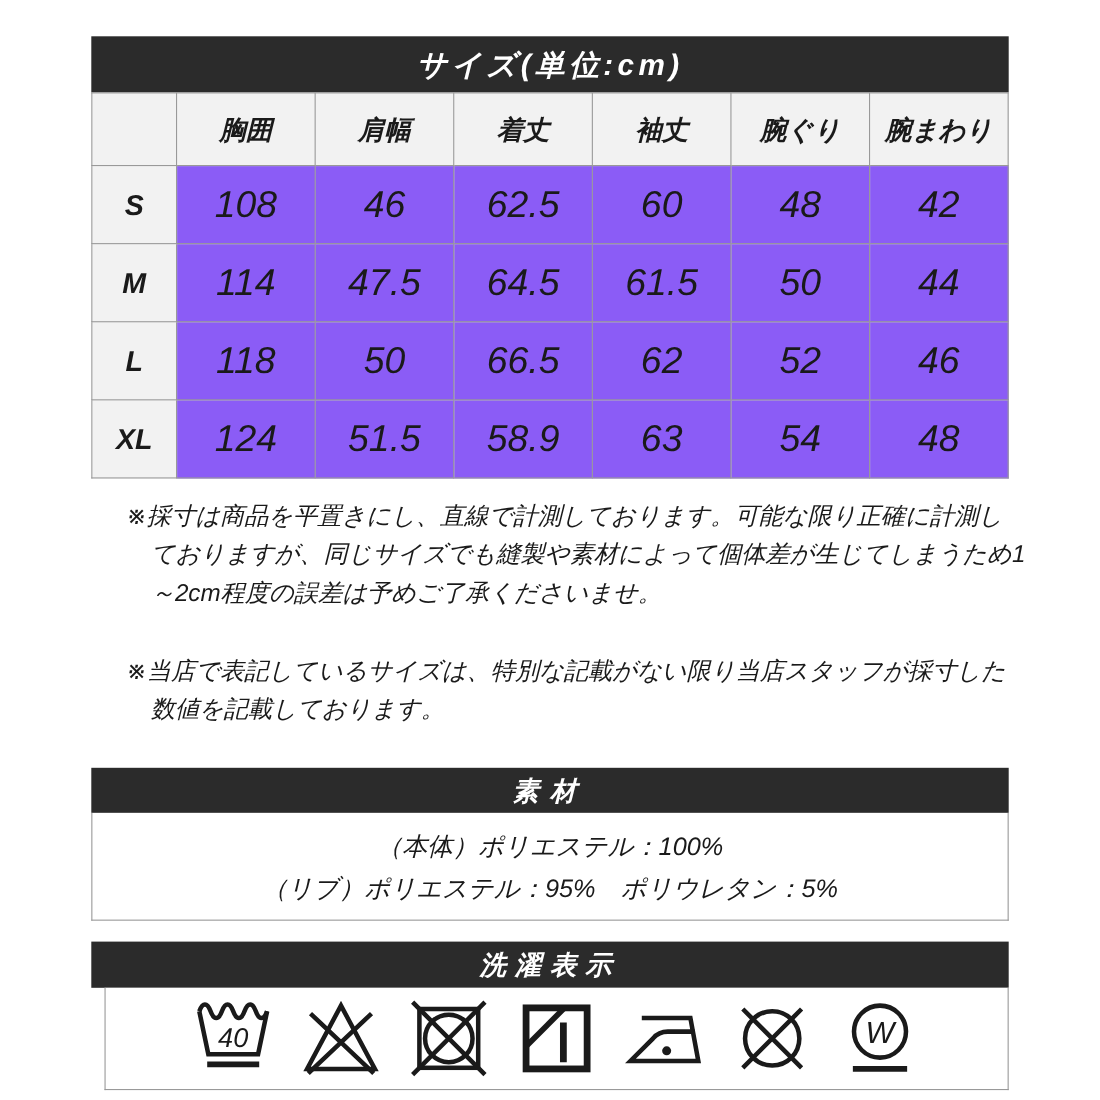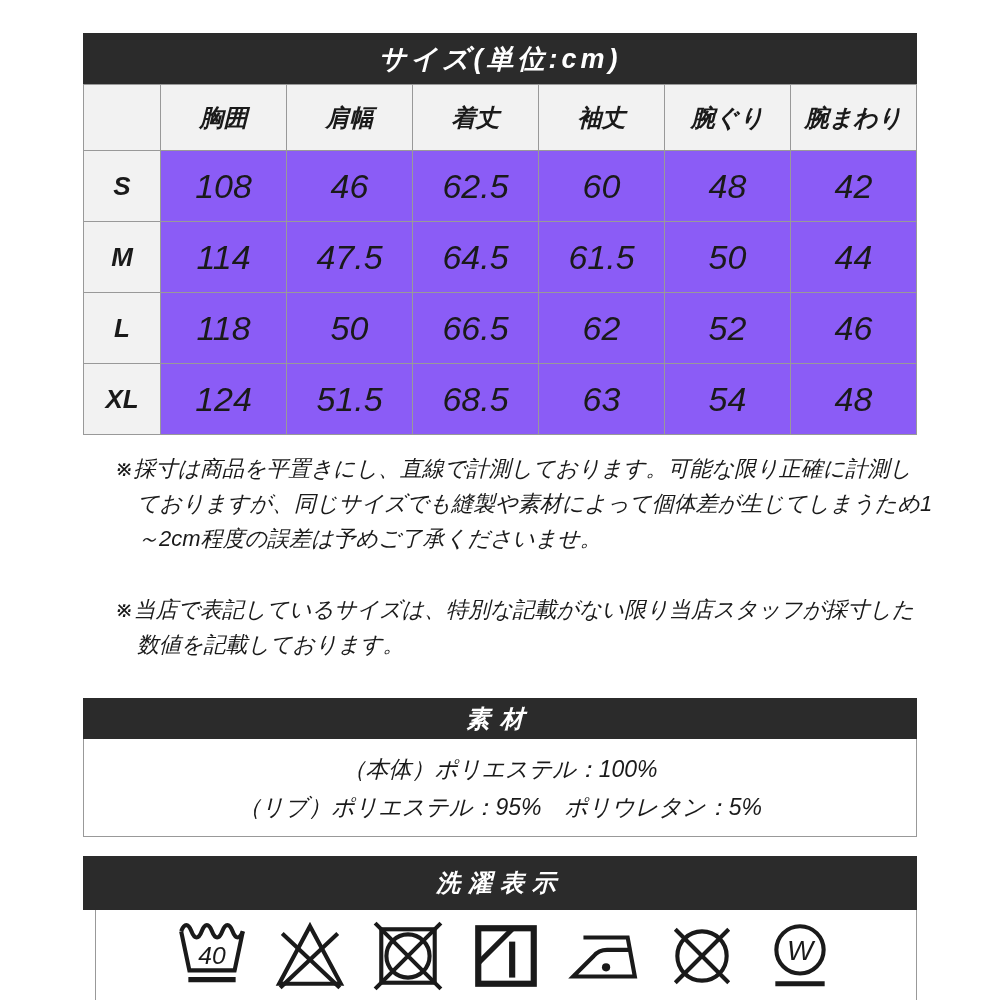--- a/index.html
+++ b/index.html
@@ -12,21 +12,21 @@
   .page { position:relative; width:1000px; height:1000px; background:#fff; overflow:hidden; }
   .content { position:absolute; left:83px; top:33px; width:834px;font-style:italic; }
 
   
   .bar {
     background:#2b2b2b; color:#ffffff; font-weight:bold;
     display:flex; align-items:center; justify-content:center;
   }
   .title-bar { height:51px; font-size:27px; letter-spacing:4px; }
   .material-bar { height:41px; font-size:24px; letter-spacing:10px; margin-top:36px; }
-  .laundry-bar { height:54px; font-size:24px; letter-spacing:8px; margin-top:19px; }
+  .laundry-bar { height:42px; font-size:24px; letter-spacing:8px; margin-top:19px; }
 
   
   table.size-table { width:100%; border-collapse:collapse; table-layout:fixed; }
   .size-table th, .size-table td {
     border:1px solid #999; text-align:center; vertical-align:middle; padding:0;margin-left:32px;
   }
   .size-table thead th { height:65px; background:#f2f2f2; font-size:24px; font-weight:bold; }
   .size-table tbody tr { height:71px; }
   .size-table tbody th { background:#f2f2f2; font-size:26px; font-weight:bold; }
   .size-table tbody td { background:#8b5cf6; font-size:34px; font-weight:normal; }
@@ -113,21 +113,21 @@
           <td>50</td>
           <td>66.5</td>
           <td>62</td>
           <td>52</td>
           <td>46</td>
         </tr>
         <tr>
           <th>XL</th>
           <td>124</td>
           <td>51.5</td>
-          <td>68.5</td>
+          <td>58.9</td>
           <td>63</td>
           <td>54</td>
           <td>48</td>
         </tr>
       </tbody>
     </table>
 
     <div class="notes">
       <p class="note">※採寸は商品を平置きにし、直線で計測しております。可能な限り正確に計測しておりますが、同じサイズでも縫製や素材によって個体差が生じてしまうため1～2cm程度の誤差は予めご了承くださいませ。</p>
       <p class="note">※当店で表記しているサイズは、特別な記載がない限り当店スタッフが採寸した数値を記載しております。</p>

